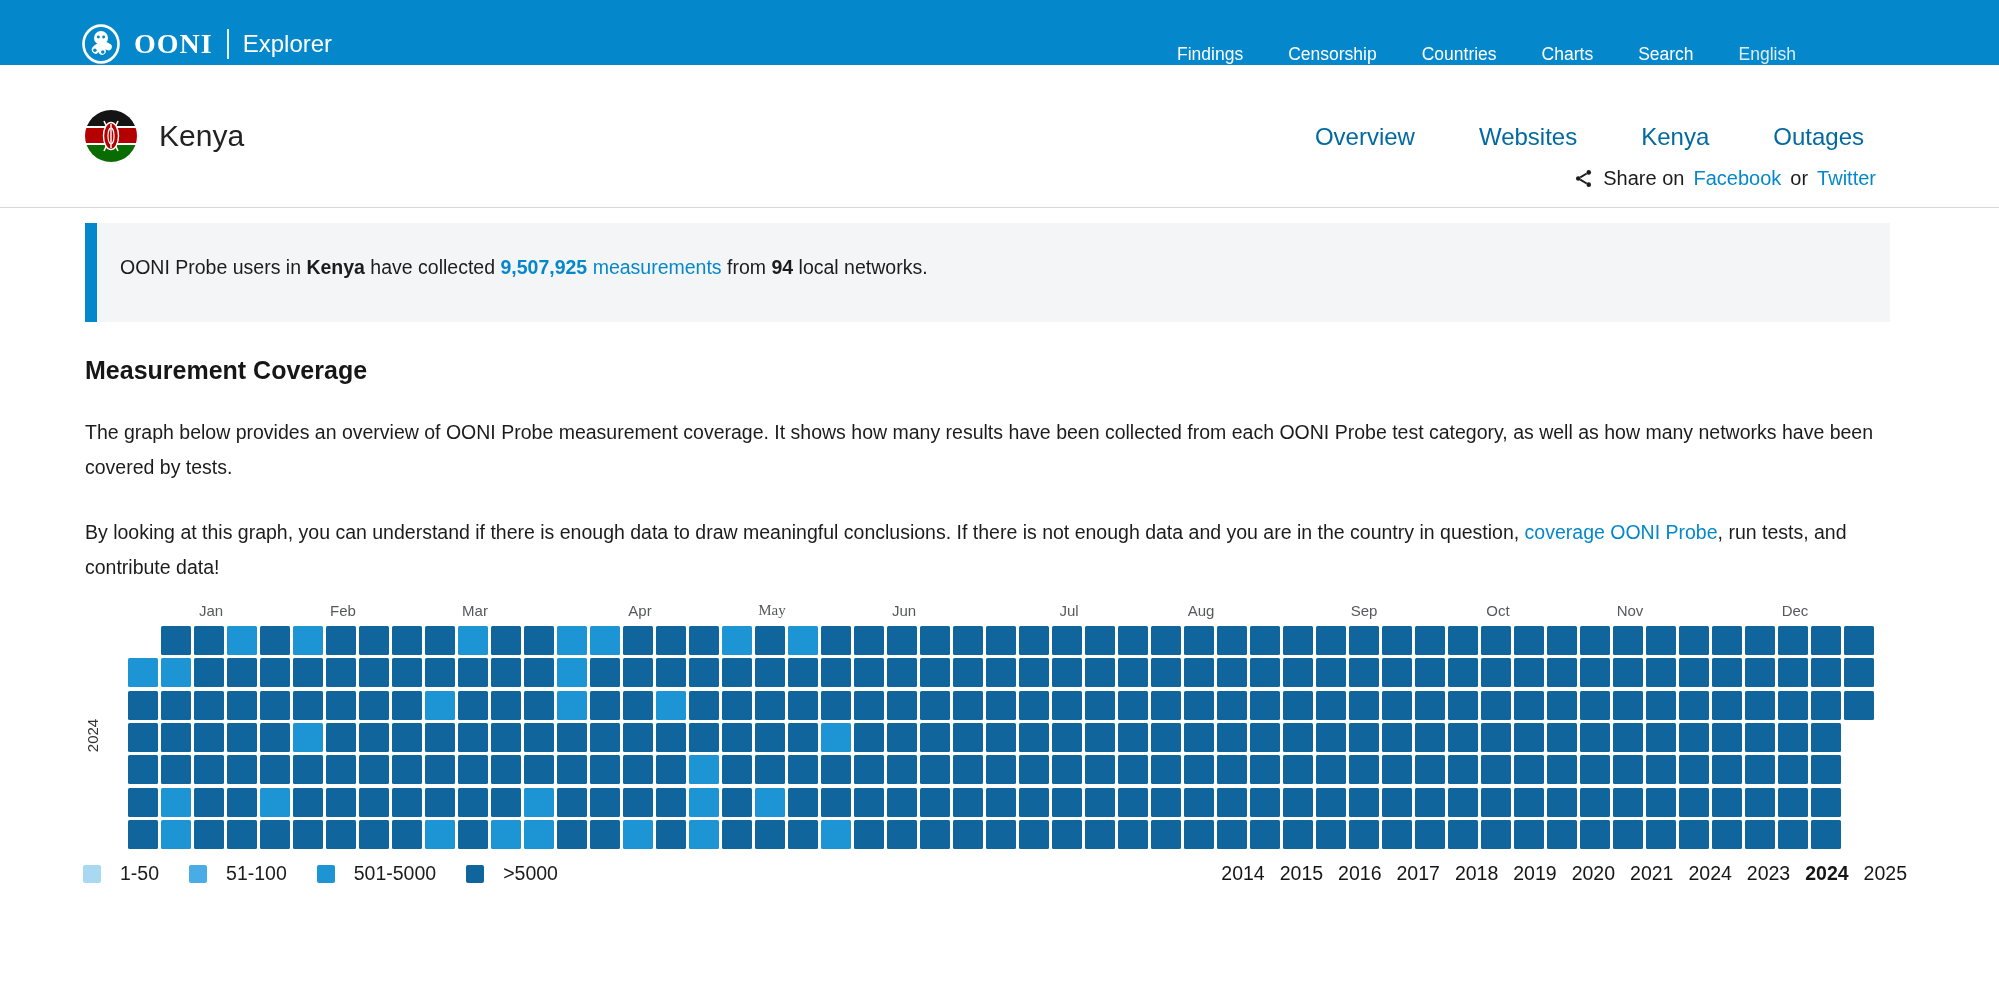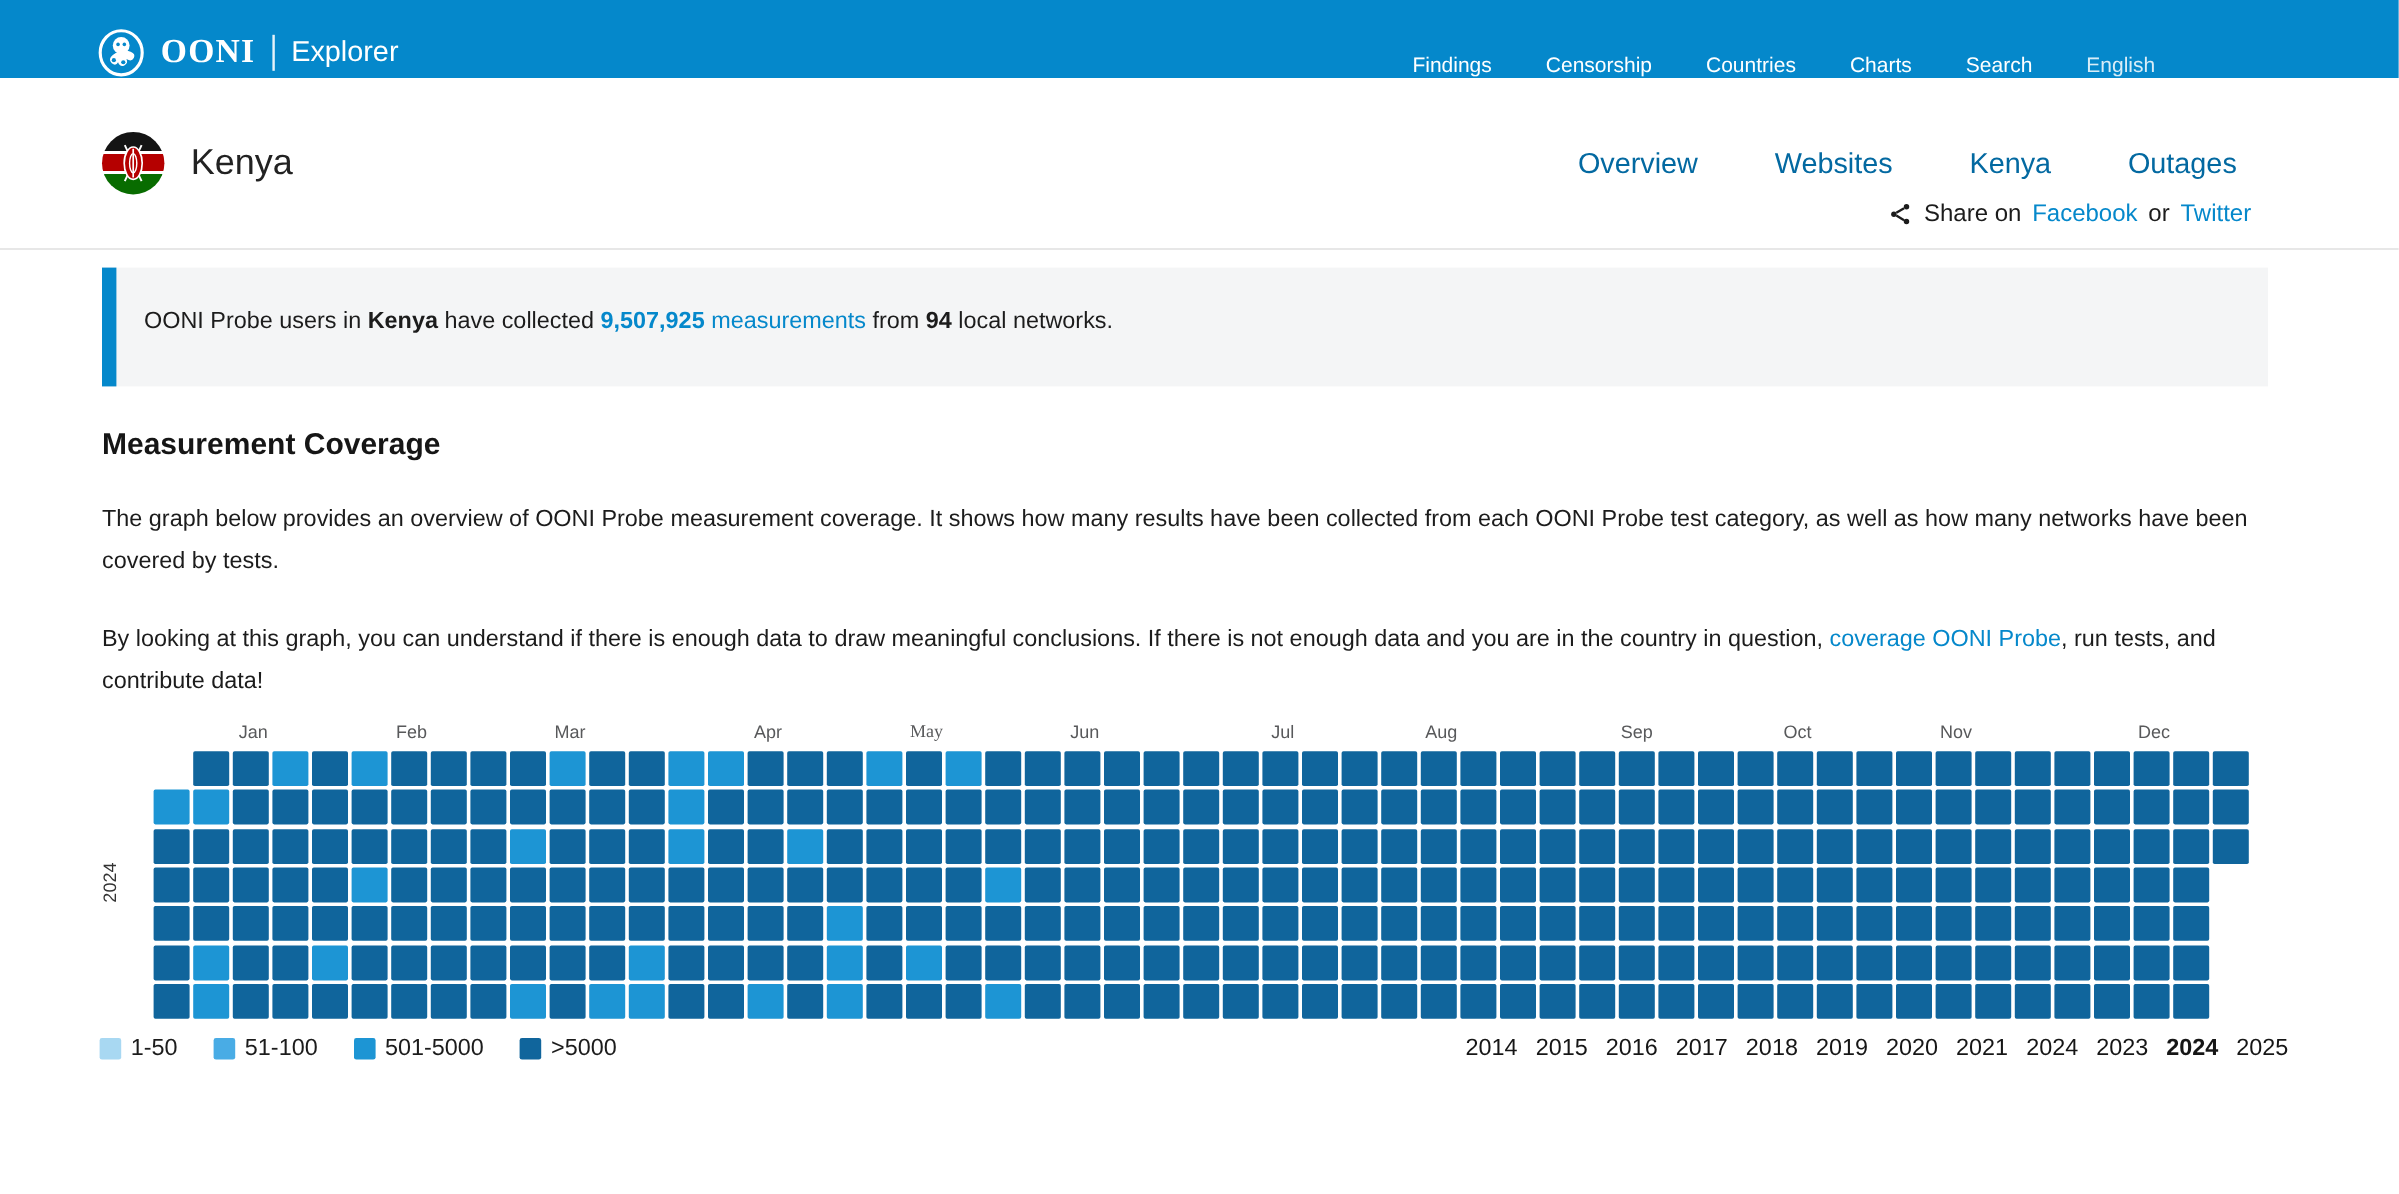--- a/index.html
+++ b/index.html
@@ -47,21 +47,21 @@
   
   .hm { position:relative; margin:17px 0 0 84px; width:1800px; height:250px; }
   .hm-month { position:absolute; top:0; transform:translateX(-50%); font-size:15px; color:#58595b; }
   .hm-year { position:absolute; left:8px; top:50%; transform:translate(-50%,0) rotate(-90deg); transform-origin:center;
     font-size:15px; color:#333; }
   .hm-cell { position:absolute; width:30px; height:29px; border-radius:1.5px; }
 
   
   .footrow { margin:10px 92px 0 83px; display:flex; align-items:center; }
   .legend { display:flex; align-items:center; gap:30px; }
-  .lg-item { display:flex; align-items:center; gap:8px; }
+  .lg-item { display:flex; align-items:center; gap:19px; }
   .lg-swatch { width:18px; height:18px; border-radius:2px; }
   .lg-label { font-size:19.5px; }
   .years { margin-left:auto; display:flex; gap:15px; }
   .year { font-size:19.5px; color:#161616; cursor:pointer; }
   .year.sel { font-weight:700; }
 </style>
 </head>
 <body>
 
 <div class="navbar">

